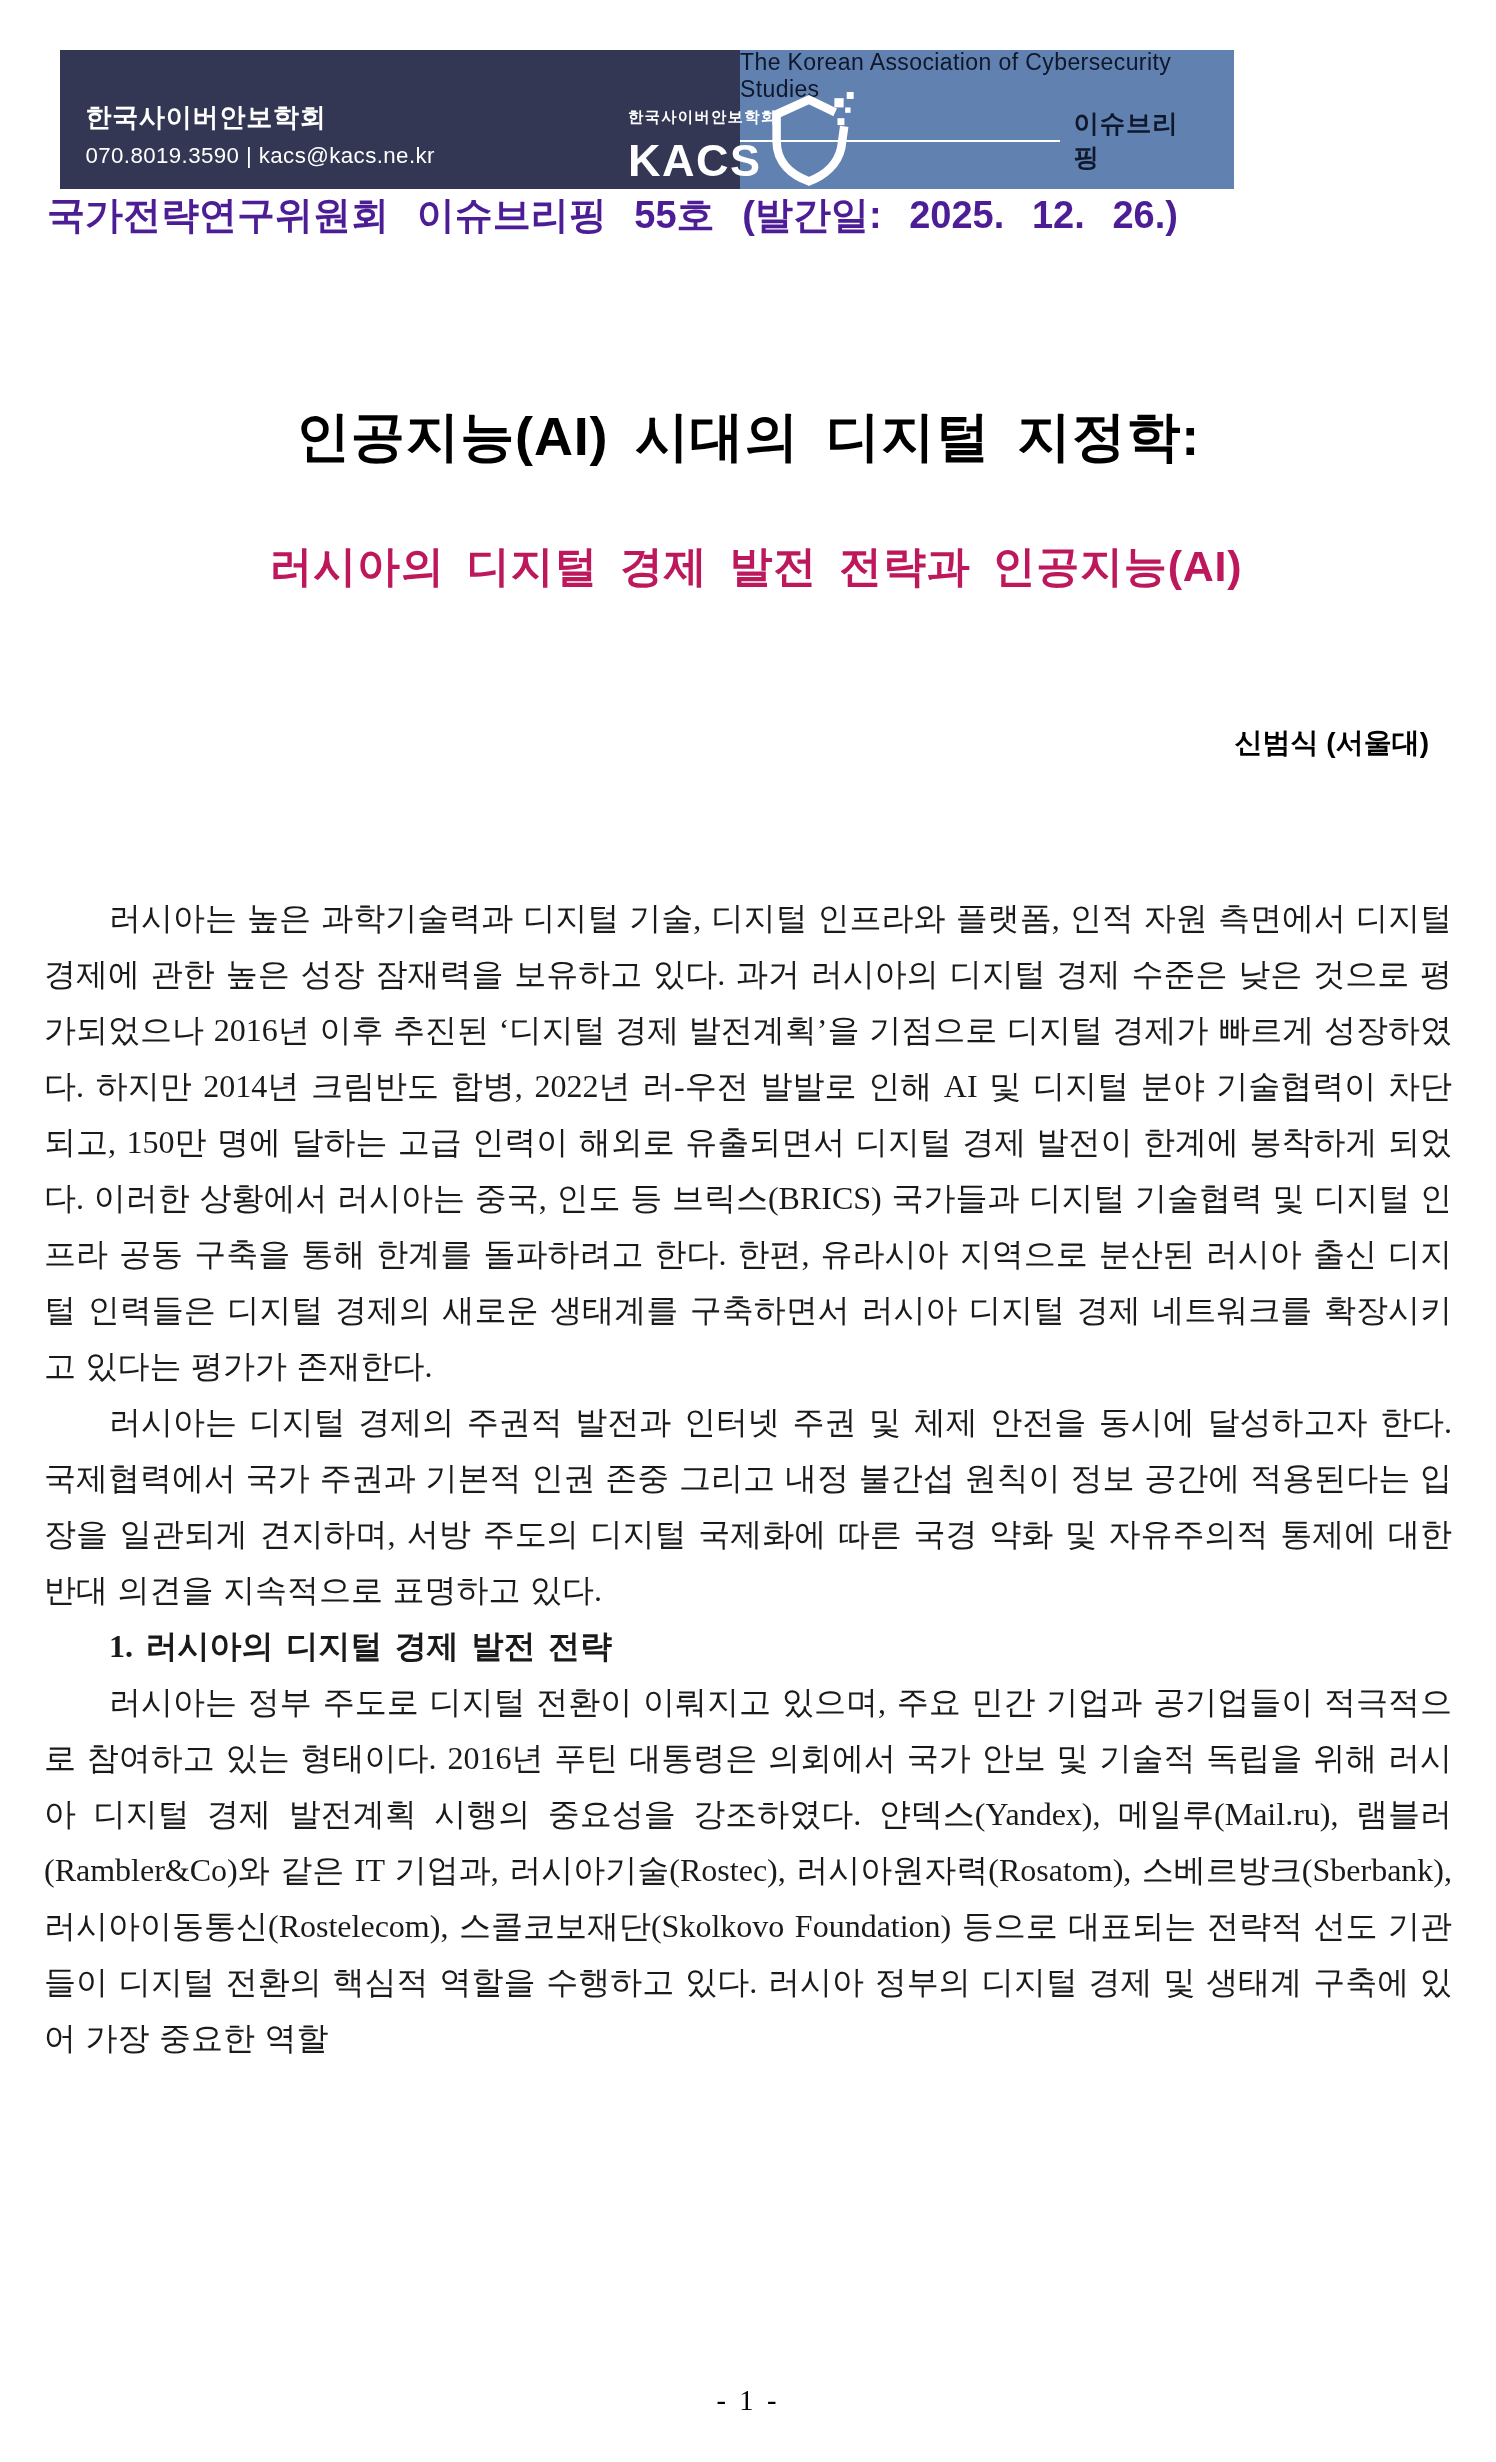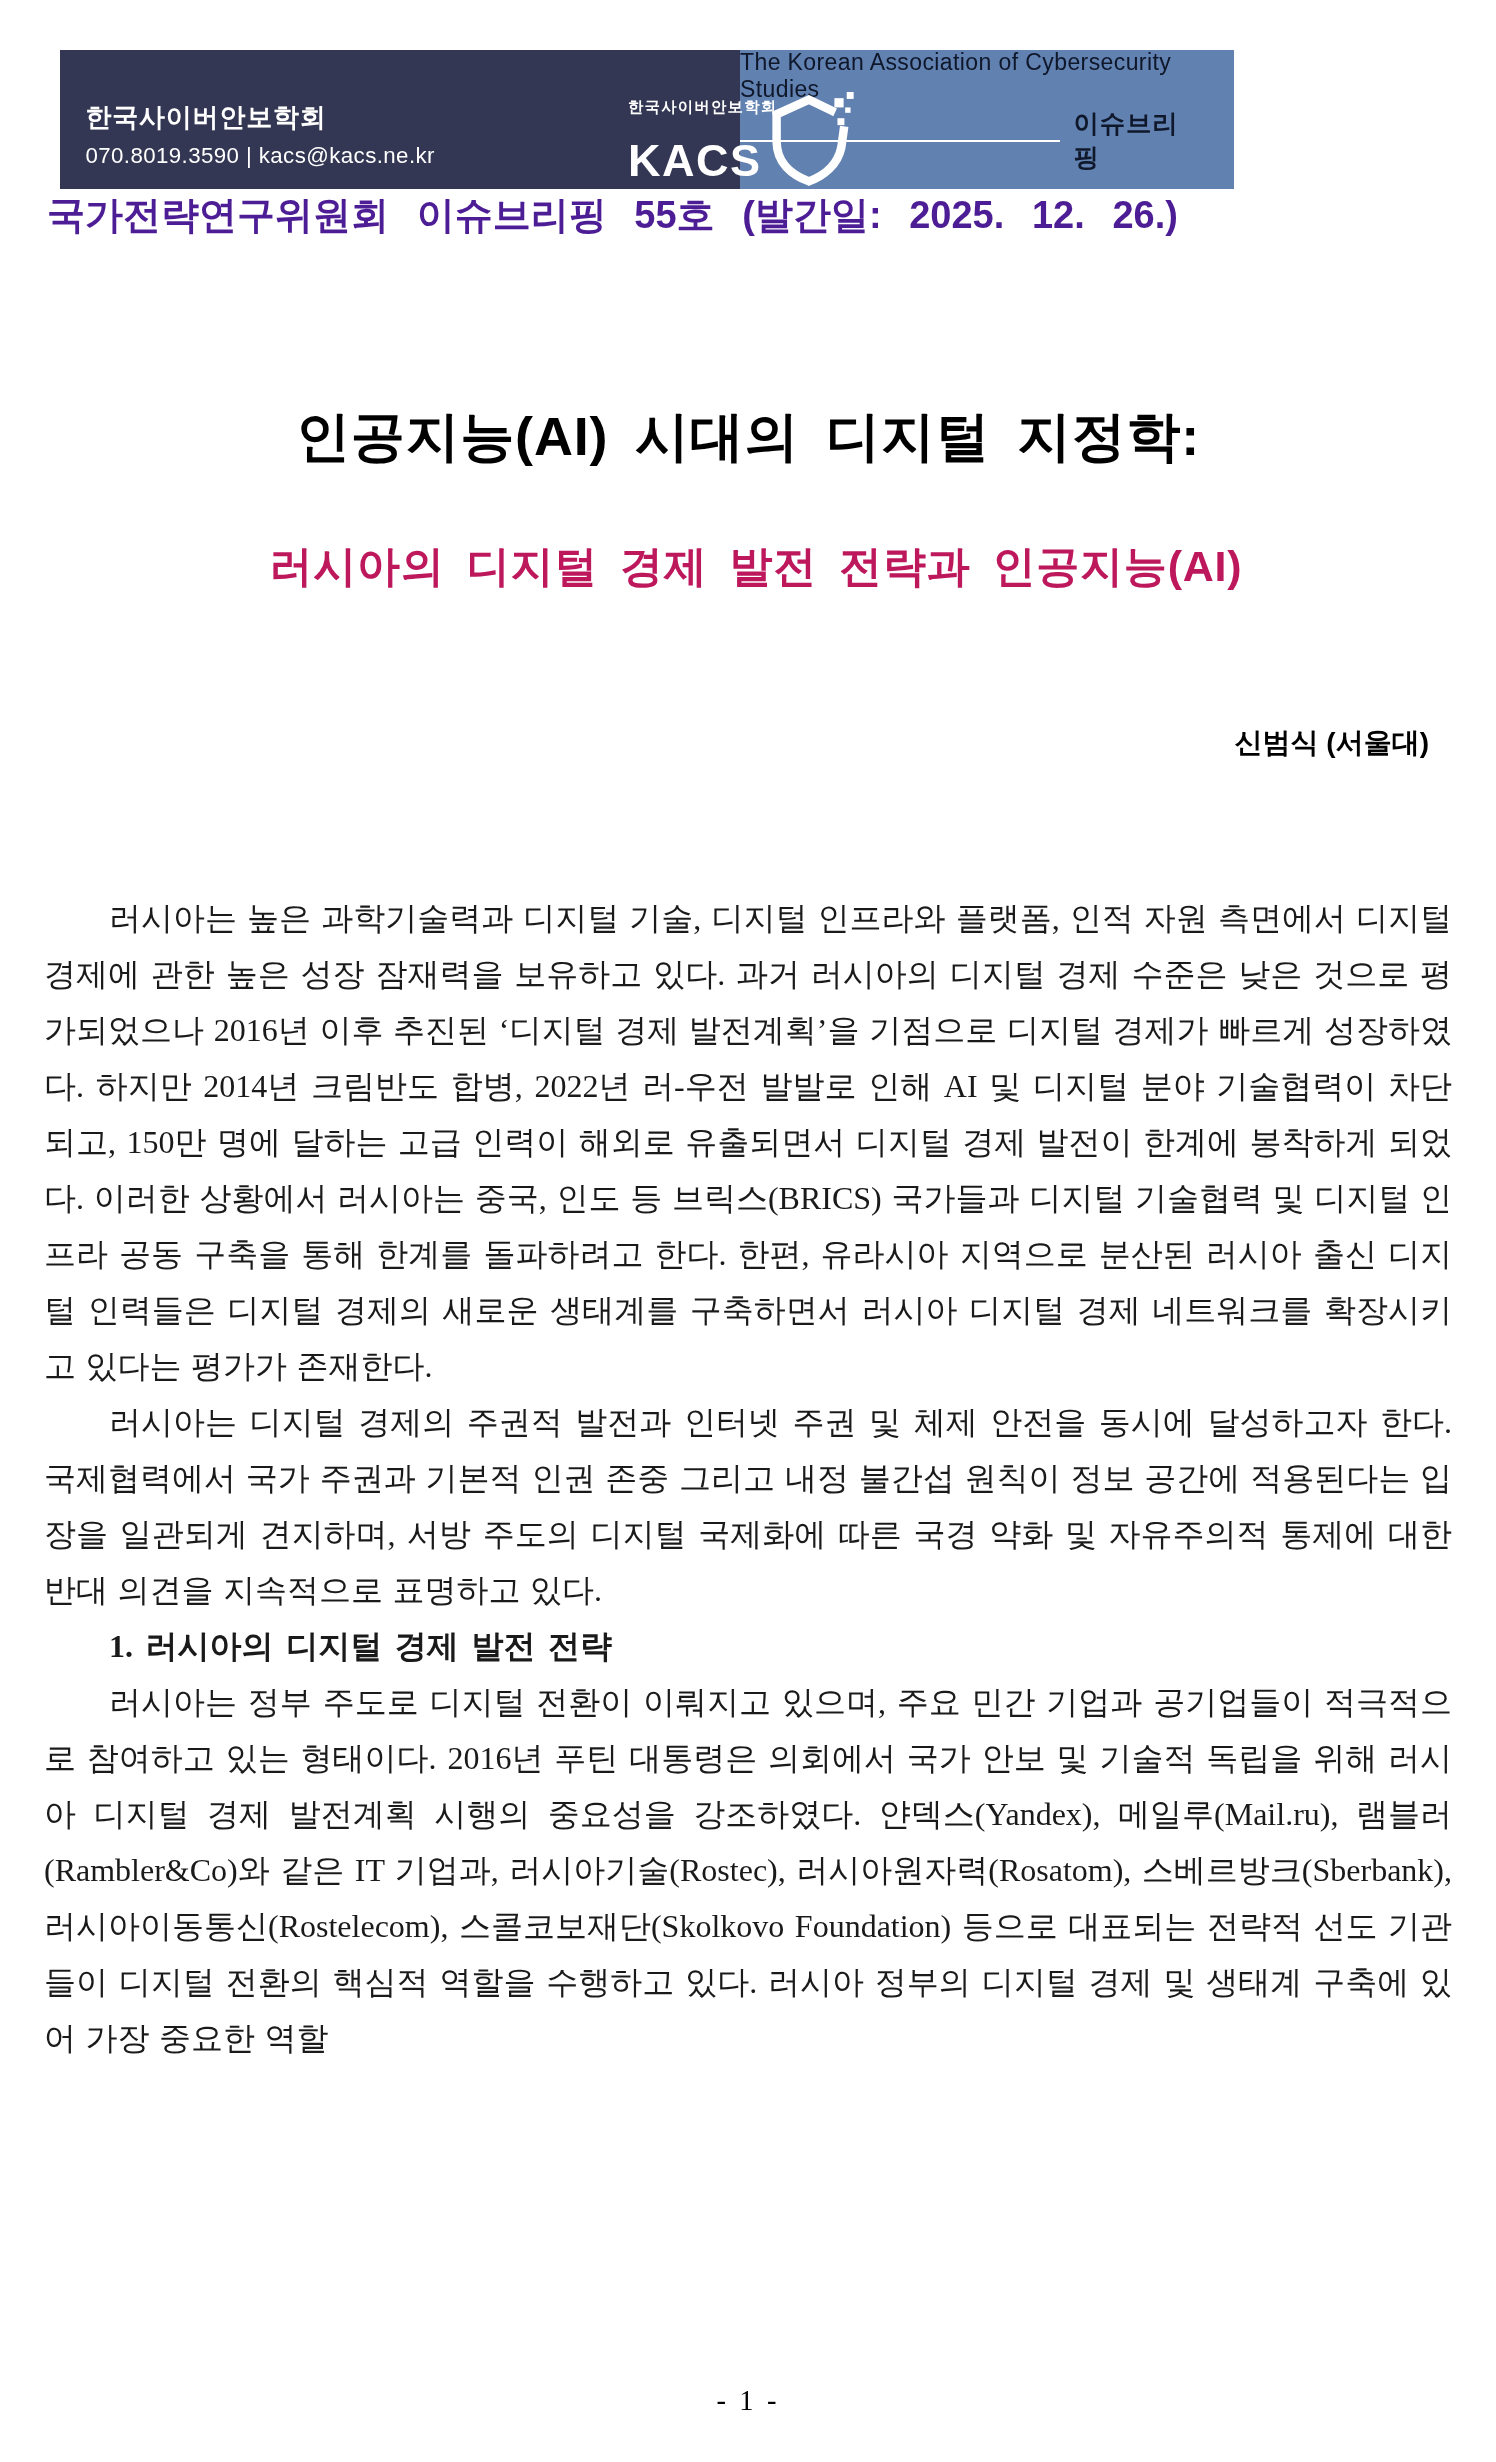--- a/index.html
+++ b/index.html
@@ -53,21 +53,21 @@
   .logo {
     position: absolute;
     left: 568px; top: 42px;
     display: flex; align-items: flex-end;
     color: #ffffff;
     font-family: "Liberation Sans", "DejaVu Sans", sans-serif;
     z-index: 2;
   }
   .logo-text { display: flex; flex-direction: column; align-items: flex-start; }
   .logo-small { font-size: 15.4px; font-weight: bold; letter-spacing: 1.2px; white-space: nowrap; }
-  .logo-kacs { font-size: 45px; font-weight: 900; letter-spacing: 1.5px; line-height: 1.0; margin-top: 20px; }
+  .logo-kacs { font-size: 45px; font-weight: 900; letter-spacing: 1.5px; line-height: 1.0; margin-top: 10px; }
   .logo-shield { margin-left: -12.3px; margin-bottom: -3.1px; }
 
   
   .meta {
     position: absolute;
     left: 47px; top: 190px;
     font-family: "Liberation Sans", "DejaVu Sans", sans-serif;
     font-size: 38px;
     font-weight: bold;
     color: #4c1d95;

